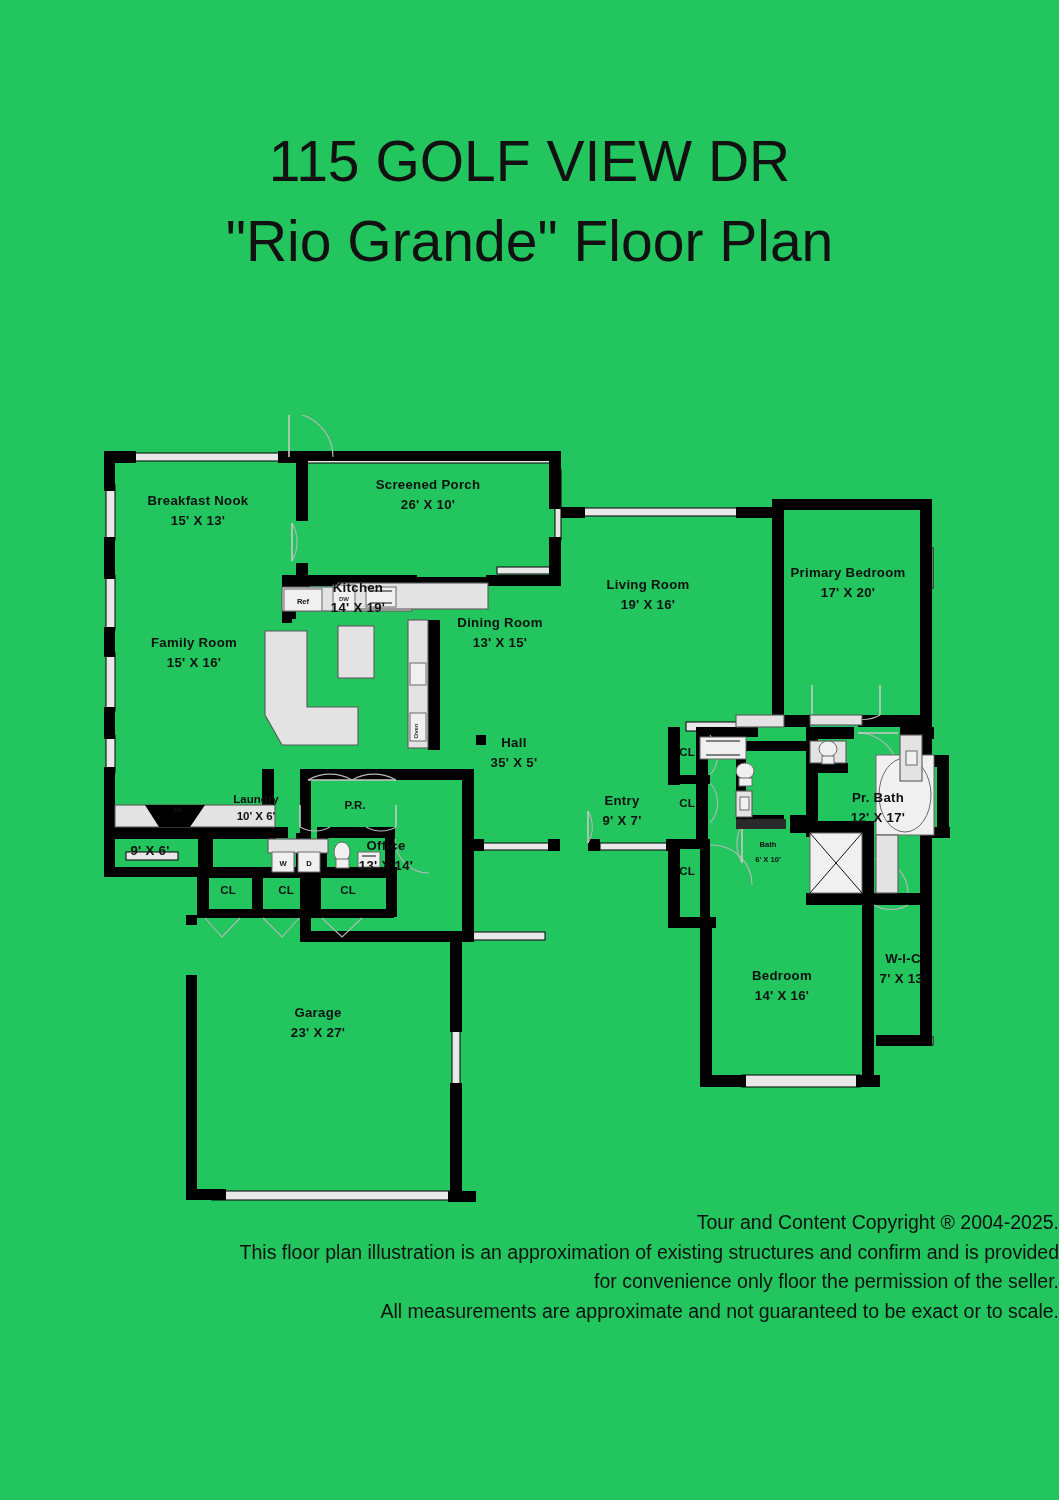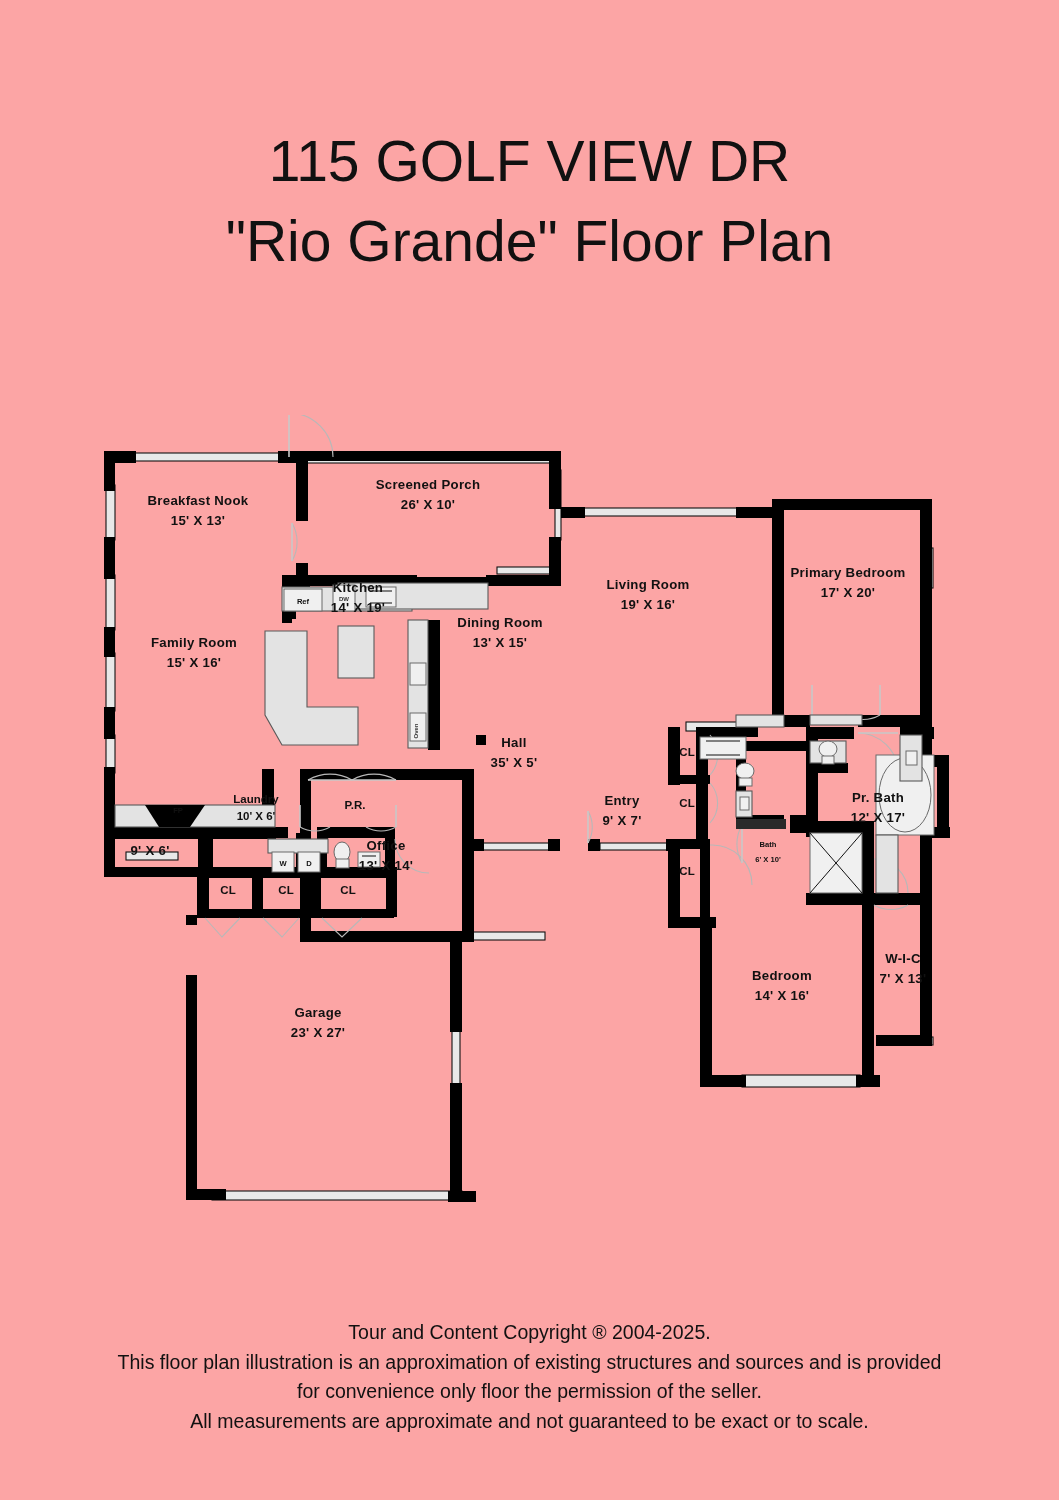--- a/index.html
+++ b/index.html
@@ -3,21 +3,21 @@
 <meta charset="utf-8">
 <style>
   html,body{margin:0;padding:0;background:#ffffff;}
   body{
     width:1059px;height:1500px;
     font-family:"Liberation Sans", sans-serif;
     color:#111;
     overflow:hidden;
     position:relative;
   }
-  #page{position:relative;width:1059px;height:1500px;background:#fca5a5;}
+  #page{position:relative;width:1059px;height:1500px;background:#22c55e;}
 
   
   .title-block{
     position:absolute;left:0;top:122px;width:1059px;
     text-align:center;
   }
   .title-line{
     font-family:"Liberation Sans", sans-serif;
     font-size:57px;
     font-weight:400;
@@ -62,21 +62,21 @@
     text-anchor:middle;
   }
   .rmicro{
     font-family:"Liberation Sans", sans-serif;
     font-size:6px;font-weight:700;fill:#333;
     text-anchor:middle;
   }
 
   
   .footer{
-    position:absolute;left:0;top:1318px;width:1059px;text-align:center;
+    position:absolute;left:0;top:1208px;width:1059px;text-align:right;
   }
   .foot-line{
     font-family:"Liberation Sans", sans-serif;
     font-size:19.5px;
     line-height:1.52;
     color:#111;
     white-space:nowrap;
   }
 </style>
 </head>
@@ -425,18 +425,18 @@
       <text class="rsmall" x="687" y="341">CL</text>
       <text class="rsmall" x="687" y="392">CL</text>
       <text class="rsmall" x="687" y="460">CL</text>
     </g>
 
   </svg>
   </div>
 
   <div class="footer">
     <div class="foot-line">Tour and Content Copyright ® 2004-2025.</div>
-    <div class="foot-line">This floor plan illustration is an approximation of existing structures and sources and is provided</div>
+    <div class="foot-line">This floor plan illustration is an approximation of existing structures and confirm and is provided</div>
     <div class="foot-line">for convenience only floor the permission of the seller.</div>
     <div class="foot-line">All measurements are approximate and not guaranteed to be exact or to scale.</div>
   </div>
 
 </div>
 
 </body></html>

